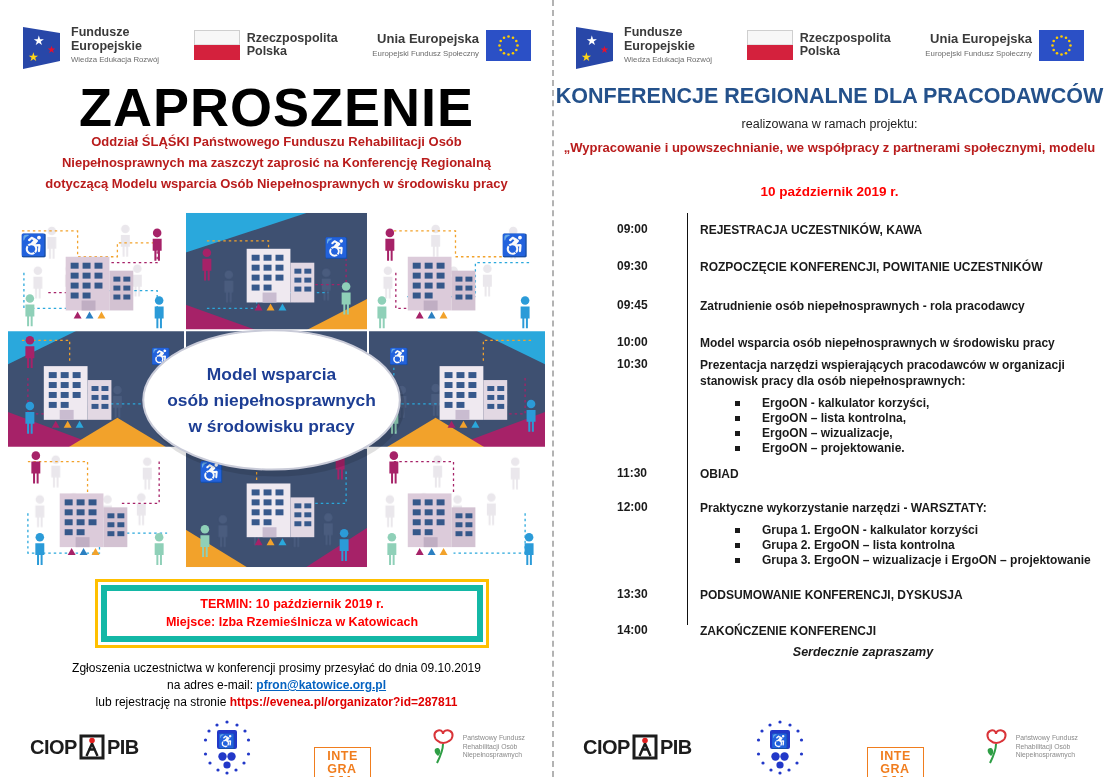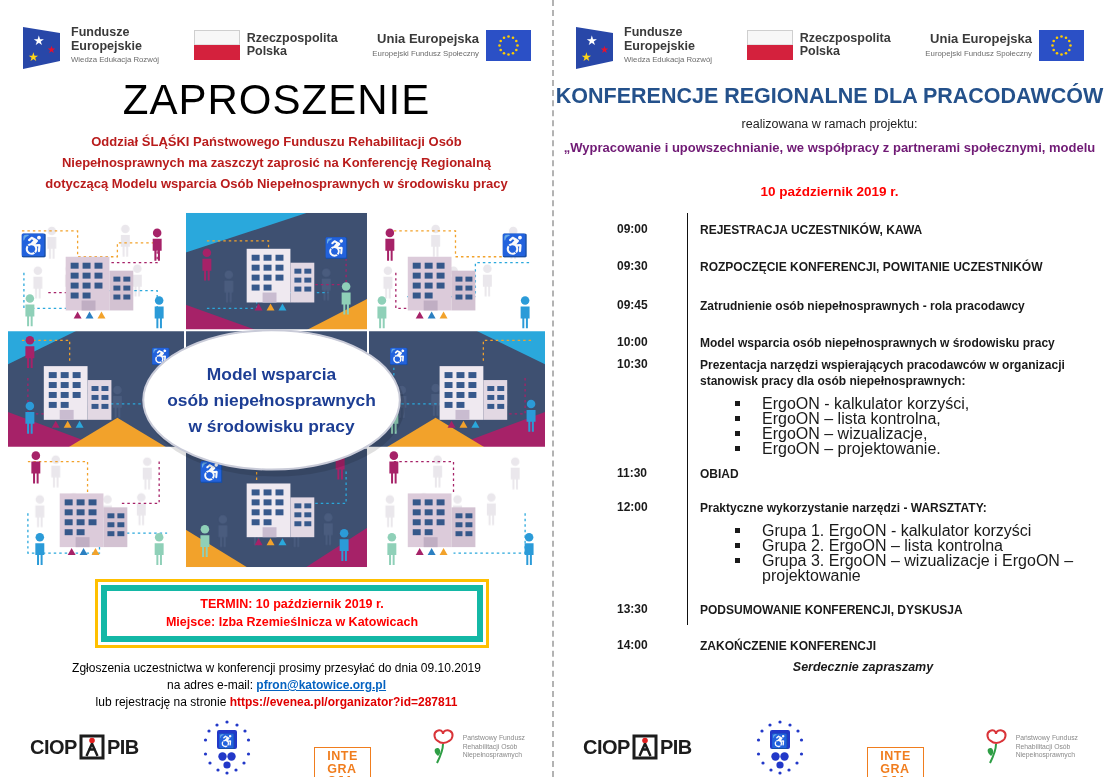--- a/index.html
+++ b/index.html
@@ -18,53 +18,53 @@
             padding:0 22px 0 18px; }
   .hl { display:flex; align-items:center; gap:7px; }
   .hl svg { display:block; }
   .hl-b { font-weight:bold; font-size:12.5px; line-height:1.08; color:#3a3a3a; }
   .hl-s { font-size:7.8px; color:#6b6b6b; margin-top:2px; white-space:nowrap; }
   .hl-txt.right { text-align:right; }
   .hl.eu .hl-b { font-size:13px; }
 
   
   .l-title { position:absolute; top:76px; left:0; right:0; text-align:center;
-             font-size:42px; font-weight:normal; letter-spacing:1px; color:#000; }
+             font-size:54px; font-weight:bold; letter-spacing:1px; color:#000; }
   .l-intro { position:absolute; top:131px; left:10px; right:10px; text-align:center;
              font-size:13px; font-weight:bold; line-height:21px; color:#b91c1c; }
   .collage { position:absolute; top:212px; left:8px; }
   .termin { position:absolute; top:579px; left:95px; width:394px;
             border:3px solid #FFC000; background:#fff; padding:3px; }
   .termin-inner { border:6px solid #14b8a6; padding:4px 6px 5px; text-align:center;
                   font-size:12.5px; font-weight:bold; color:#FF0000; line-height:18px; }
   .l-note { position:absolute; top:660px; left:6px; right:6px; text-align:center;
             font-size:12px; line-height:17px; color:#000; }
   .l-note a { font-weight:bold; }
   .link-blue { color:#0563C1; text-decoration:underline; cursor:pointer; }
   .link-red { color:#E00000; font-weight:bold; text-decoration:none; cursor:pointer; }
 
   
   .r-title { position:absolute; top:84px; left:0; right:0; text-align:center;
              font-size:21.5px; font-weight:bold; color:#24518B; }
   .r-sub { position:absolute; top:117px; left:0; right:0; text-align:center;
            font-size:12.5px; color:#222; }
   .r-project { position:absolute; top:136px; left:8px; right:8px; text-align:center;
-               font-size:13px; font-weight:bold; line-height:23px; color:#701a75; }
+               font-size:13px; font-weight:bold; line-height:23px; color:#b91c1c; }
   .r-date { position:absolute; top:184px; left:0; right:0; text-align:center;
             font-size:13.5px; font-weight:bold; color:#FF0000; }
 
   .schedule { position:absolute; top:215px; left:0; right:0; }
   .sch-divider { position:absolute; left:134px; top:-2px; height:412px; width:0;
                  border-left:1.5px solid #111; }
   .srow { display:flex; align-items:flex-start; padding-left:64px; padding-right:12px; }
   .stime { flex:0 0 83px; font-weight:bold; font-size:12px; line-height:15px; }
   .sdesc { flex:1; font-weight:bold; font-size:12px; line-height:16px; }
   .bullets { margin-top:7px; font-weight:normal; }
   .bullet { display:flex; align-items:flex-start; padding-left:35px; line-height:15px;
-            font-size:16px; }
+            font-size:12px;font-weight:bold; }
   .bullet .sq { flex:none; width:5px; height:5px; background:#1a1a1a; margin:5px 22px 0 0; }
   .r0{margin-top:7px}.r1{margin-top:21px}.r2{margin-top:23px}.r3{margin-top:21px}
   .r4{margin-top:6px}.r5{margin-top:10px}.r6{margin-top:18px}.r7{margin-top:19px}
   .r8{margin-top:20px}
   .closing { margin-top:6px; margin-left:150px; width:320px; text-align:center;
              font-size:12.5px; font-weight:bold; font-style:italic; }
 
   
   .flogos { position:absolute; top:718px; left:0; right:0; height:58px;
             display:flex; align-items:center; justify-content:space-between;

